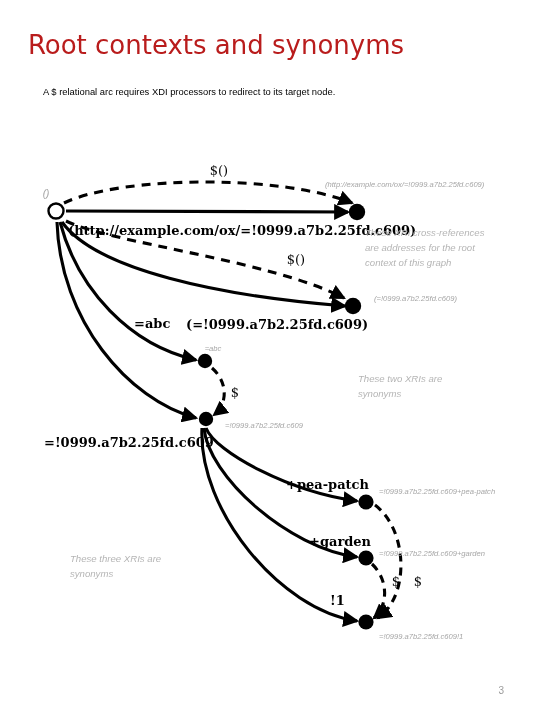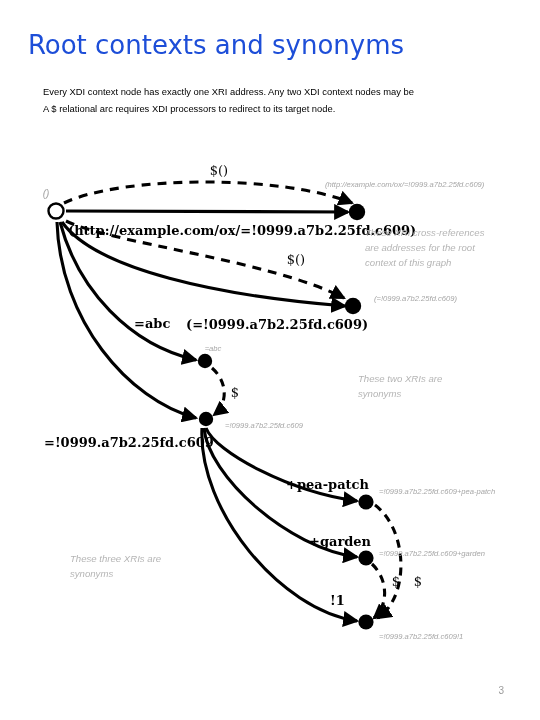--- a/index.html
+++ b/index.html
@@ -24,21 +24,21 @@
   }
   .title {
     position: absolute;
     left: 0;
     top: 30px;
     width: 432px;
     text-align: center;
     font-size: 26px;
     font-weight: 400;
     letter-spacing: 0px;
-    color: #1d4ed8;
+    color: #b91c1c;
     font-family: "DejaVu Sans", sans-serif;
   }
   .body-text {
     position: absolute;
     left: 43px;
     top: 84px;
     width: 460px;
     font-size: 9.4px;
     line-height: 16.5px;
     color: #000000;
@@ -93,21 +93,20 @@
   }
 </style>
 </head>
 <body>
 
 <div id="slide">
 
   <div class="title">Root contexts and synonyms</div>
 
   <div class="body-text">
-    <p>Every XDI context node has exactly one XRI address.  Any two XDI context nodes may be</p>
     <p>A $ relational arc requires XDI processors to redirect to its target node.</p>
   </div>
 
   <svg class="diagram" viewBox="0 0 540 720">
     <defs>
       <marker id="arrowSolid" viewBox="0 0 10 10" refX="8.6" refY="5" markerWidth="5.2" markerHeight="5.2" orient="auto-start-reverse">
         <path d="M 0 0 L 10 5 L 0 10 z" fill="#000000"></path>
       </marker>
       <marker id="arrowDash" viewBox="0 0 10 10" refX="8.6" refY="5" markerWidth="5.0" markerHeight="5.0" orient="auto-start-reverse">
         <path d="M 0 0 L 10 5 L 0 10 z" fill="#000000"></path>

